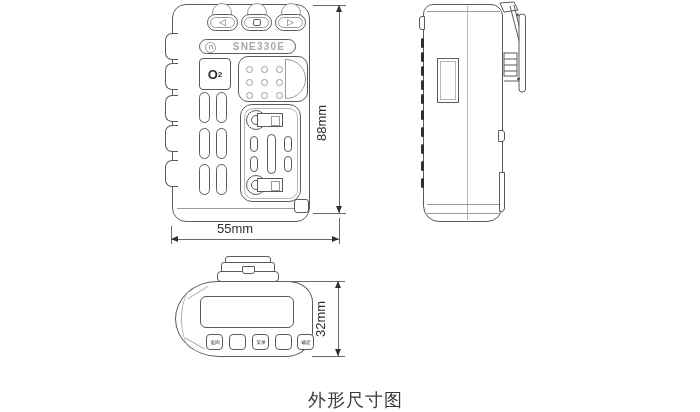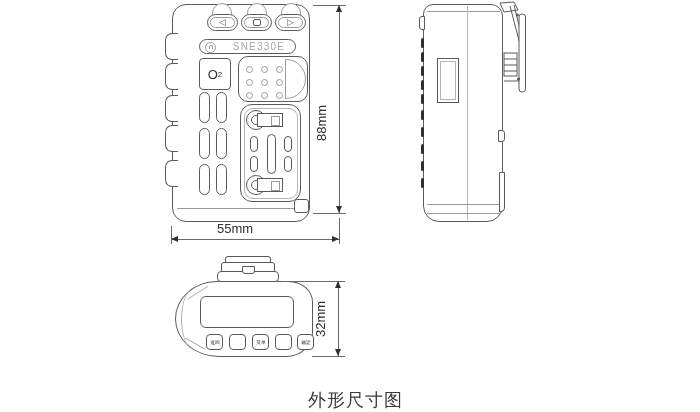--- a/index.html
+++ b/index.html
@@ -1,19 +1,19 @@
 <!DOCTYPE html>
 <html style="--line: #5a5a5a; --dark: #2f2f2f; --muted: #9a9a9a; --dim: #6a6a6a; --text: #3a3a3a; --model: #a8a8a8;"><head>
 <meta charset="utf-8">
 <style>
   html,body{margin:0;padding:0;background:#fff;}
   .canvas{position:relative;width:700px;height:412px;background:#fff;overflow:hidden;
           font-family:"Liberation Sans",sans-serif;}
   
-  .bx{position:absolute;box-sizing:border-box;border:1.3px solid var(--line);background:#fff;}
+  .bx{position:absolute;box-sizing:border-box;border:1.3px solid var(--line);background:#fff;font-weight:bold;}
   .nofill{background:transparent;}
   .ln{position:absolute;background:var(--muted);}
   .dln{position:absolute;background:var(--dim);}
   .dash{position:absolute;background:var(--dark);border-radius:1.5px;width:3px;height:10px;left:421px;}
   .hole{position:absolute;width:7px;height:7px;border:1px solid var(--muted);border-radius:50%;box-sizing:border-box;background:#fff;}
   .pillslot{position:absolute;box-sizing:border-box;border:1.2px solid var(--line);border-radius:6px;background:#fff;}
   .dimtext{position:absolute;font-size:13px;color:var(--dark);white-space:nowrap;}
   .vtext{writing-mode:vertical-rl;transform:rotate(180deg);text-align:center;}
   .arr{position:absolute;width:0;height:0;}
   .arr-left{border-top:3.5px solid transparent;border-bottom:3.5px solid transparent;border-right:7px solid var(--dark);}

